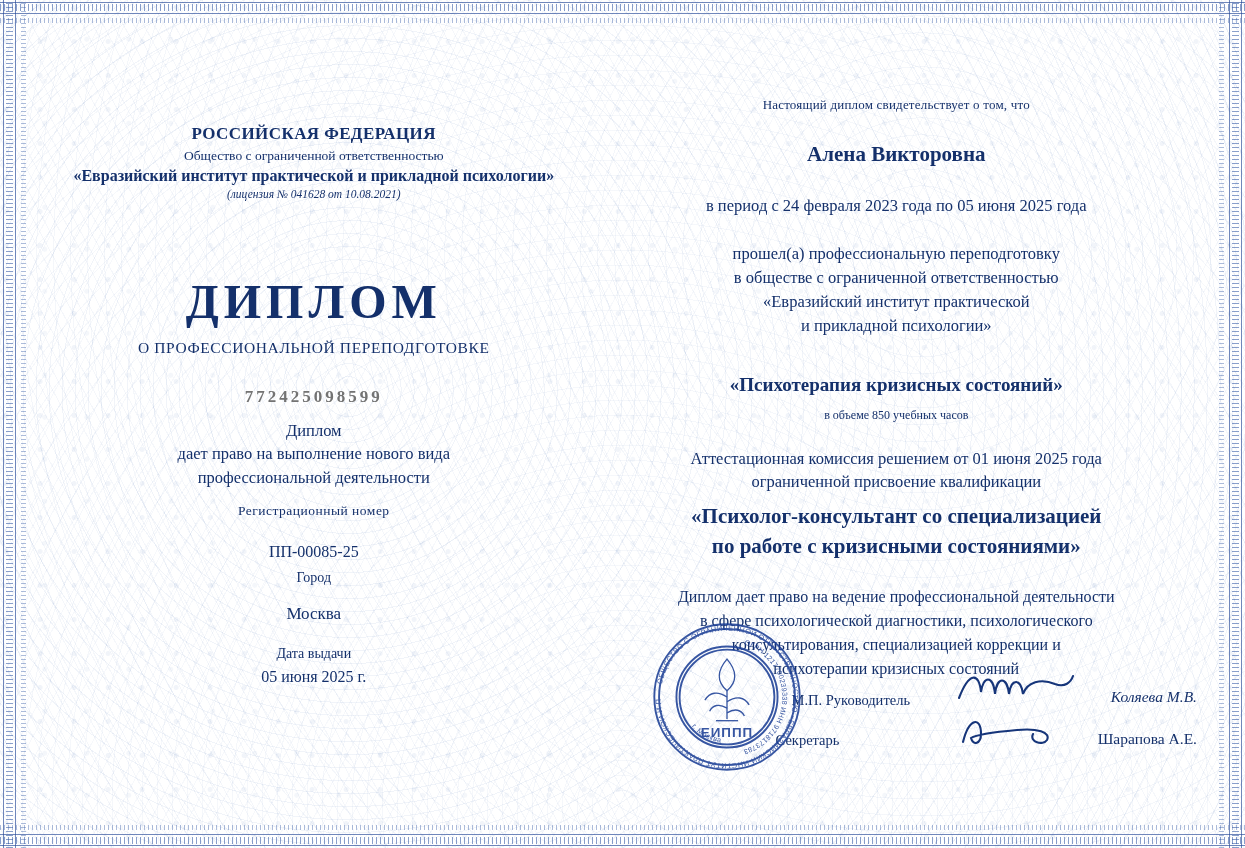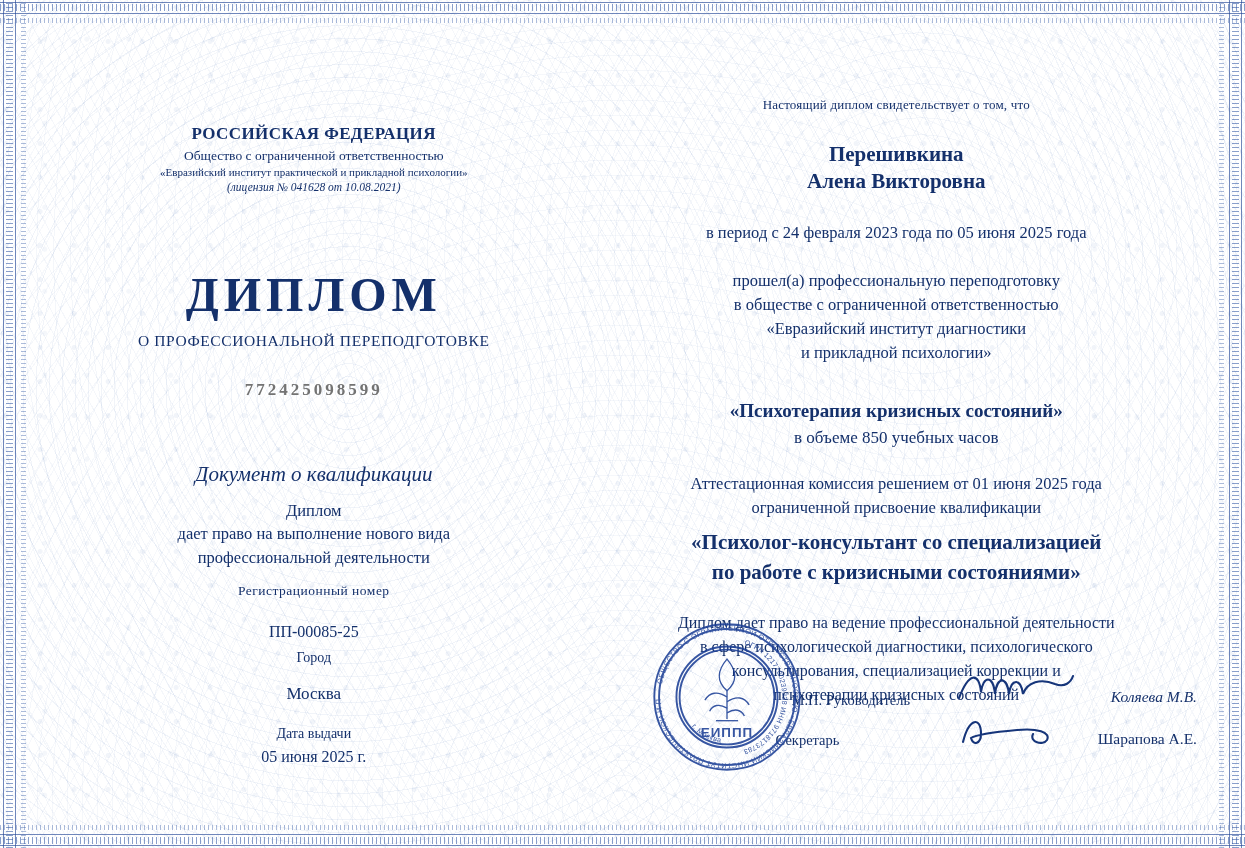--- a/index.html
+++ b/index.html
@@ -101,22 +101,22 @@
     font-size: 17px;
     font-weight: bold;
     letter-spacing: .4px;
     margin-bottom: 3px;
   }
   .rf-org {
     font-size: 13.5px;
     line-height: 1.35;
   }
   .rf-org-name {
-    font-size: 11px;
-    font-weight: normal;
+    font-size: 16px;
+    font-weight: bold;
     line-height: 1.35;
   }
   .rf-license {
     font-size: 11.5px;
     font-style: italic;
     margin-top: 1px;
   }
   .diplom-word {
     font-size: 48px;
     letter-spacing: 5px;
@@ -191,22 +191,22 @@
     margin-top: 26px;
     font-size: 16.5px;
     line-height: 1.45;
   }
   .r-program {
     margin-top: 36px;
     font-size: 19px;
     font-weight: bold;
   }
   .r-hours {
-    margin-top: 6px;
-    font-size: 17px;
+    margin-top: 12px;
+    font-size: 12px;
   }
   .r-commission {
     margin-top: 24px;
     font-size: 16.5px;
     line-height: 1.45;
   }
   .r-qualification {
     margin-top: 8px;
     font-size: 21px;
     font-weight: bold;
@@ -299,21 +299,20 @@
       <div class="rf-title">РОССИЙСКАЯ ФЕДЕРАЦИЯ</div>
       <div class="rf-org">Общество с ограниченной ответственностью</div>
       <div class="rf-org-name">«Евразийский институт практической и прикладной психологии»</div>
       <div class="rf-license">(лицензия № 041628 от 10.08.2021)</div>
 
       <div class="diplom-word">ДИПЛОМ</div>
       <div class="diplom-sub">О ПРОФЕССИОНАЛЬНОЙ ПЕРЕПОДГОТОВКЕ</div>
 
       <div class="blank-number">772425098599</div>
 
-      <div class="qual-doc">Документ о квалификации</div>
 
       <div class="left-lines">
         <div>Диплом</div>
         <div>дает право на выполнение нового вида</div>
         <div>профессиональной деятельности</div>
       </div>
 
       <div class="reg-label">Регистрационный номер</div>
       <div class="reg-number">ПП-00085-25</div>
 
@@ -321,30 +320,29 @@
       <div class="city-name">Москва</div>
 
       <div class="date-label">Дата выдачи</div>
       <div class="date-value">05 июня 2025 г.</div>
     </div>
 
     <div class="col-right">
       <div class="r-intro">Настоящий диплом свидетельствует о том, что</div>
 
       <div class="r-name">
-        <div>Перешивкина</div>
         <div>Алена Викторовна</div>
       </div>
 
       <div class="r-period">в период с 24 февраля 2023 года по 05 июня 2025 года</div>
 
       <div class="r-block">
         <div>прошел(а) профессиональную переподготовку</div>
         <div>в обществе с ограниченной ответственностью</div>
-        <div>«Евразийский институт диагностики</div>
+        <div>«Евразийский институт практической</div>
         <div>и прикладной психологии»</div>
       </div>
 
       <div class="r-program">«Психотерапия кризисных состояний»</div>
 
       <div class="r-hours">в объеме 850 учебных часов</div>
 
       <div class="r-commission">
         <div>Аттестационная комиссия решением от 01 июня 2025 года</div>
         <div>ограниченной присвоение квалификации</div>

